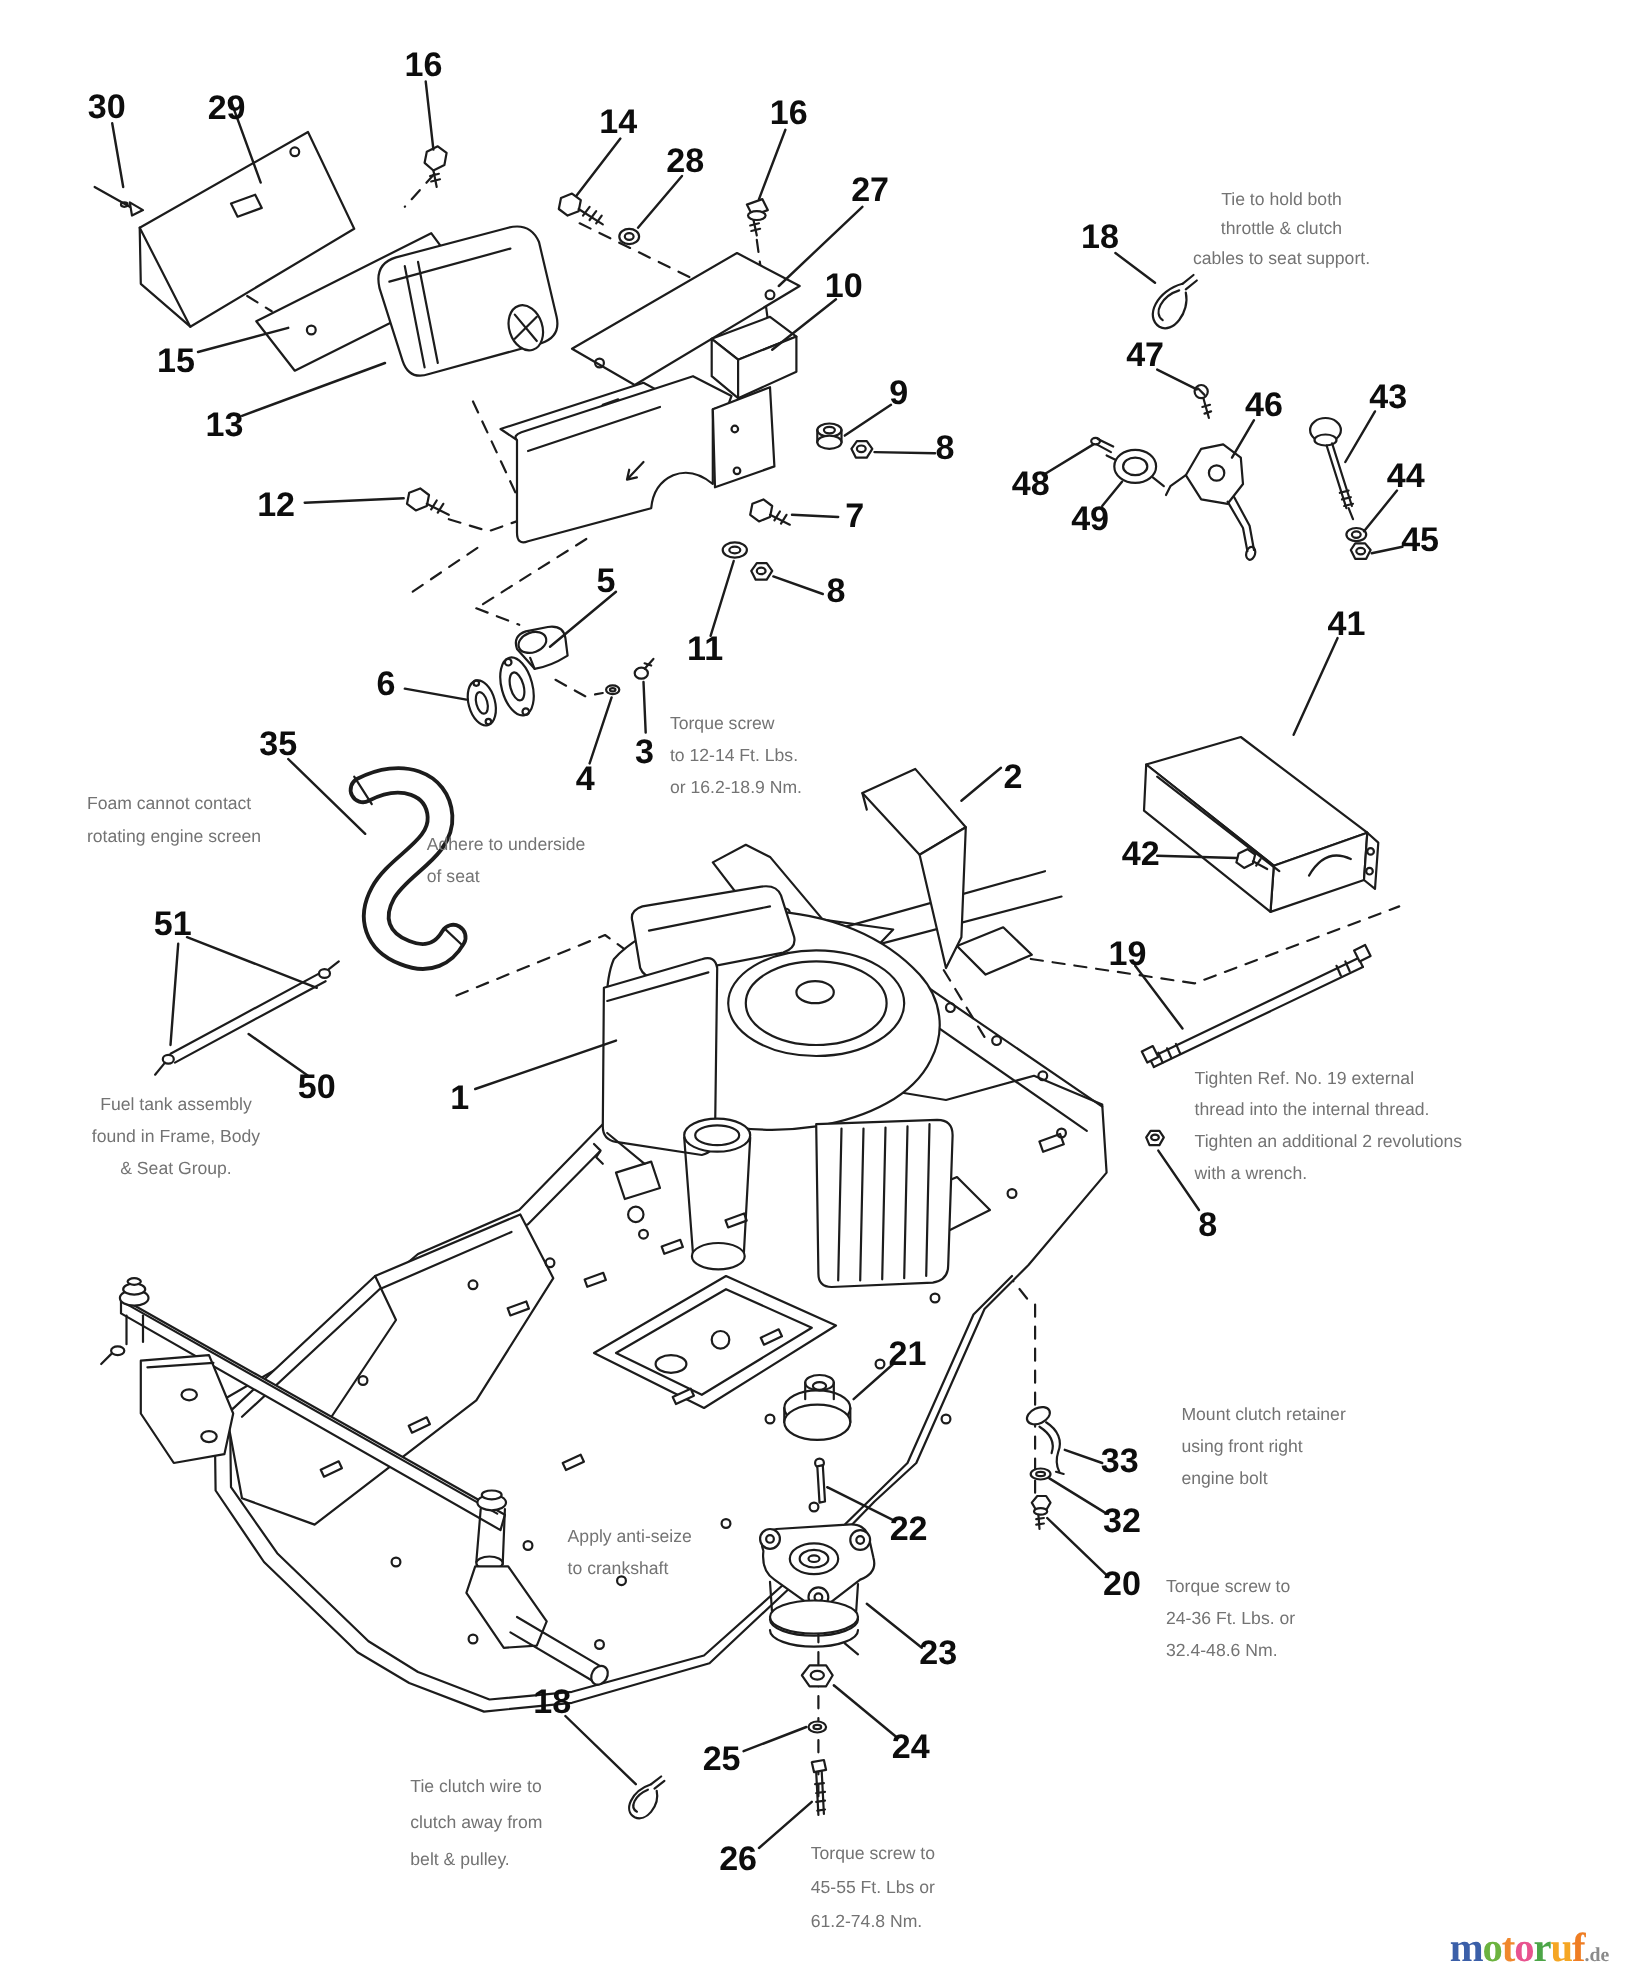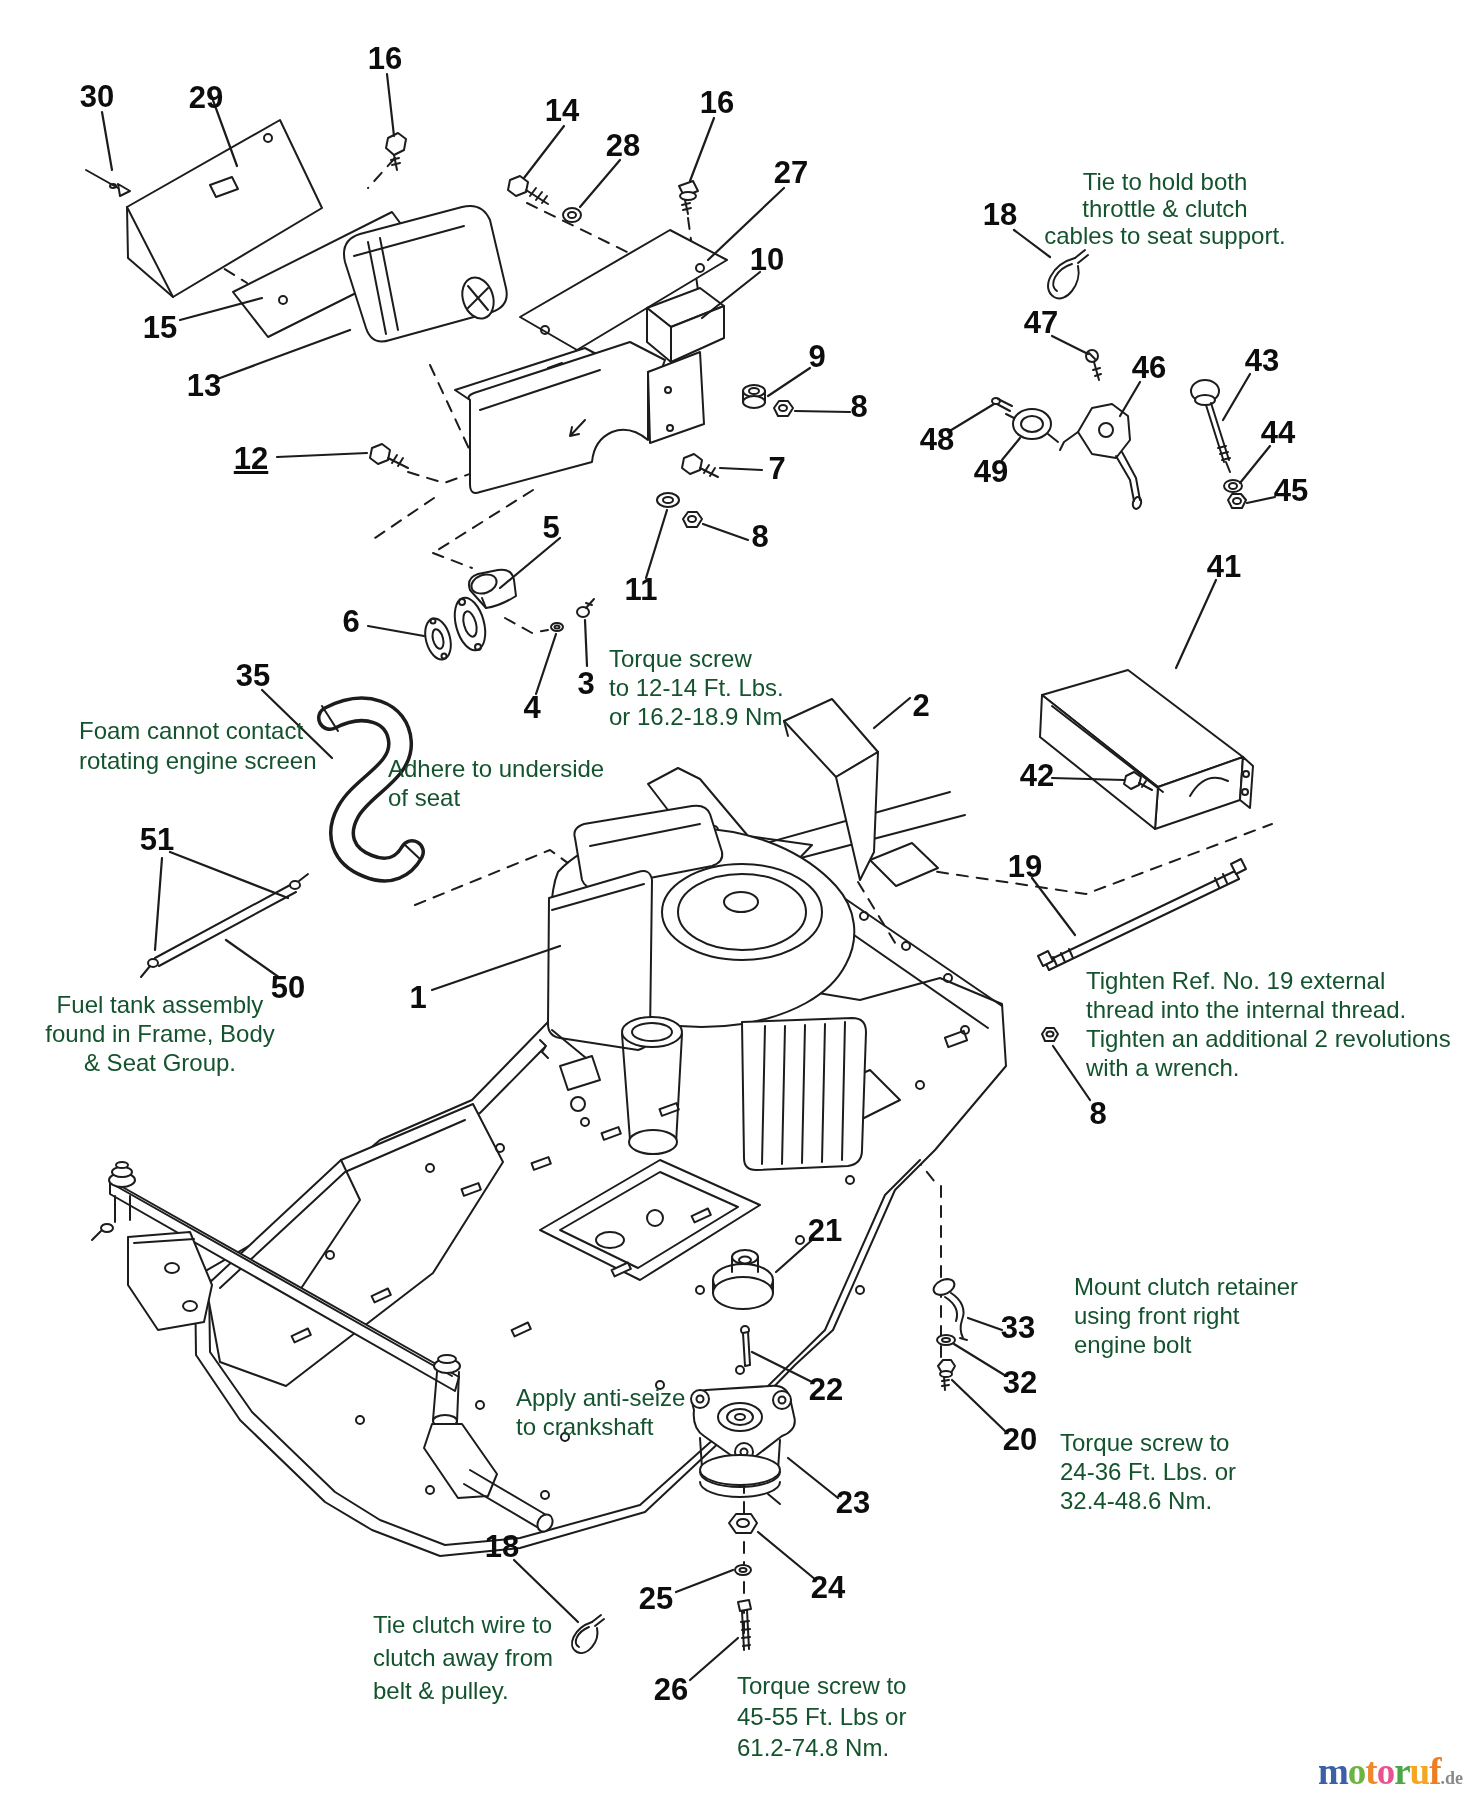--- a/index.html
+++ b/index.html
@@ -8,21 +8,21 @@
     background:#ffffff;overflow:hidden;
     font-family:"Liberation Sans",sans-serif;color:#111;
   }
   .stage svg{position:absolute;left:0;top:0;}
   .callout{
     position:absolute;transform:translate(-50%,-50%);
     font-family:"Liberation Sans",sans-serif;font-weight:bold;font-size:31px;color:#0d0d0d;
     white-space:nowrap;z-index:3;
   }
   .note{
-    position:absolute;font-size:24px;line-height:29px;color:#14532d;
+    position:absolute;font-size:16px;line-height:29px;color:#737373;
     white-space:nowrap;z-index:3;
   }
   .note.center{transform:translateX(-50%);text-align:center;}
   .watermark{
     position:absolute;left:1318px;top:1750px;z-index:4;
     font-family:"Liberation Serif",serif;font-weight:bold;font-size:37px;
     letter-spacing:-1px;white-space:nowrap;
   }
   .watermark .wm-suffix{font-size:18px;font-weight:bold;letter-spacing:0;}
   line,path,polyline,polygon,ellipse,circle,rect{vector-effect:non-scaling-stroke;}
@@ -532,21 +532,21 @@
 <div class="callout" style="left: 97px; top: 97px;">30</div>
     <div class="callout" style="left: 206px; top: 76px; margin-top: 22px;">29</div>
     <div class="callout" style="left: 385px; top: 59px;">16</div>
     <div class="callout" style="left: 562px; top: 111px;">14</div>
     <div class="callout" style="left: 623px; top: 146px;">28</div>
     <div class="callout" style="left: 717px; top: 103px;">16</div>
     <div class="callout" style="left: 791px; top: 173px;">27</div>
     <div class="callout" style="left: 767px; top: 260px;">10</div>
     <div class="callout" style="left: 817px; top: 357px;">9</div>
     <div class="callout" style="left: 859px; top: 407px;">8</div>
-    <div class="callout" style="left: 251px; top: 459px; text-decoration: underline;">12</div>
+    <div class="callout" style="left: 251px; top: 459px;">12</div>
     <div class="callout" style="left: 777px; top: 469px;">7</div>
     <div class="callout" style="left: 160px; top: 328px;">15</div>
     <div class="callout" style="left: 204px; top: 386px;">13</div>
     <div class="callout" style="left: 551px; top: 528px;">5</div>
     <div class="callout" style="left: 641px; top: 590px;">11</div>
     <div class="callout" style="left: 760px; top: 537px;">8</div>
     <div class="callout" style="left: 351px; top: 622px;">6</div>
     <div class="callout" style="left: 532px; top: 708px;">4</div>
     <div class="callout" style="left: 586px; top: 684px;">3</div>
     <div class="callout" style="left: 253px; top: 676px;">35</div>

